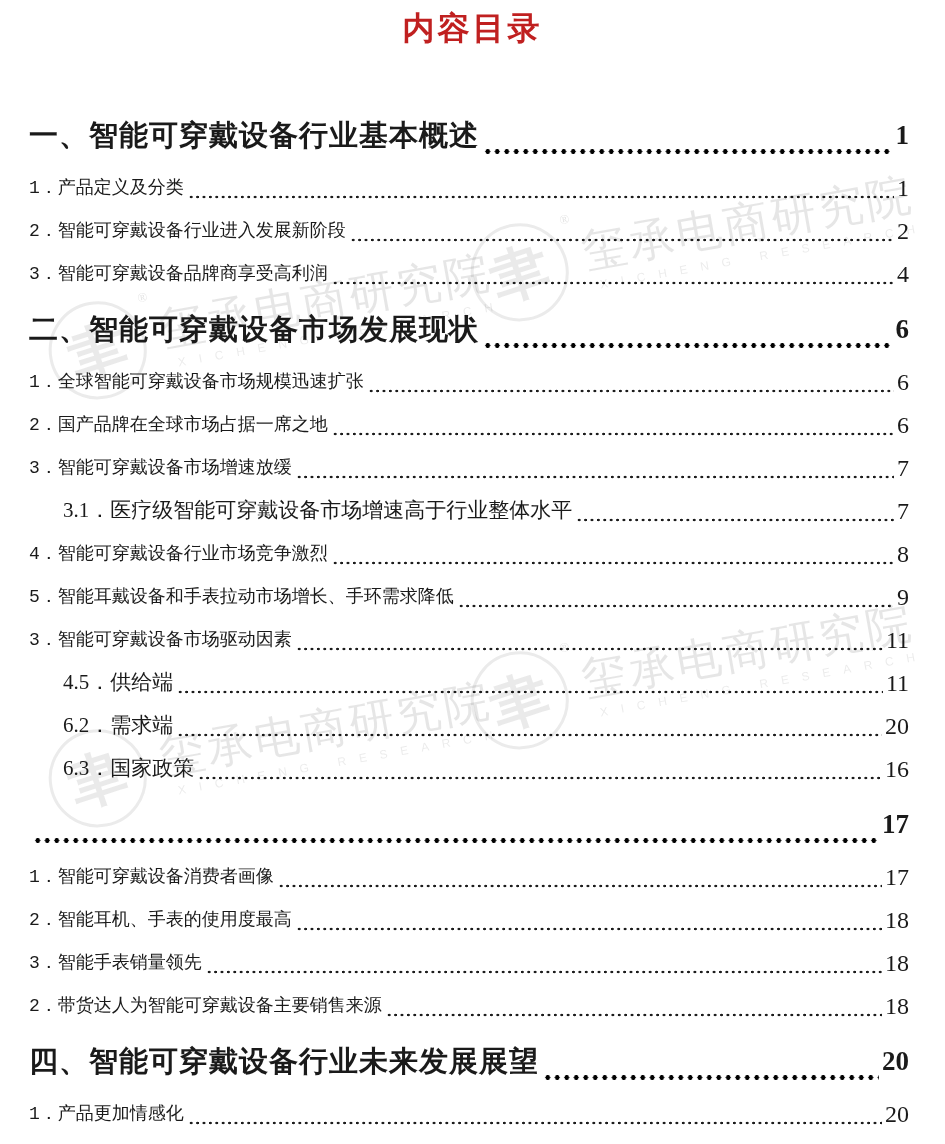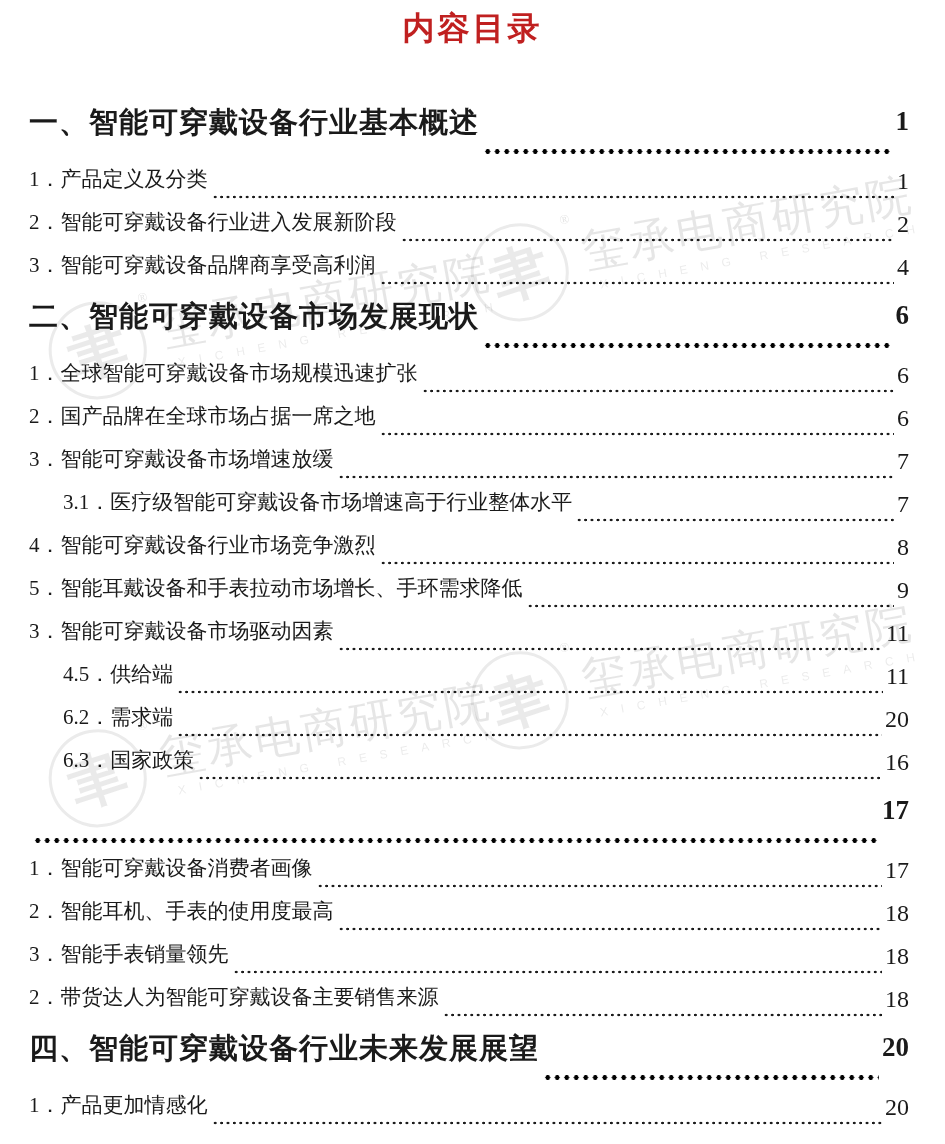--- a/index.html
+++ b/index.html
@@ -61,30 +61,30 @@
     font-size:32px; line-height:52px;
     font-weight:700;
     letter-spacing:3px;
     color:#c02020;
   }
 
   .toc { margin:54px 36px 0 29px; }
 
   .row {
     display:flex;
-    align-items:flex-start;
+    align-items:center;
   }
   .row .label { white-space:nowrap; line-height:1; }
   .row .page  { white-space:nowrap; line-height:1; }
 
   .row.item, .row.subitem {
     height:37px;
     padding-bottom:6px;
   }
-  .row.item .label { font-size:21px; }
+  .row.item .label { font-size:18px;font-family:Liberation Mono, monospace; }
   .row.subitem { padding-left:34px; }
   .row.subitem .label { font-size:21px; }
   .row.item .page, .row.subitem .page { font-size:24px; }
 
   .row.chapter {
     height:54px;
     padding-bottom:7px;
     margin-top:4px;
     font-weight:700;
   }

